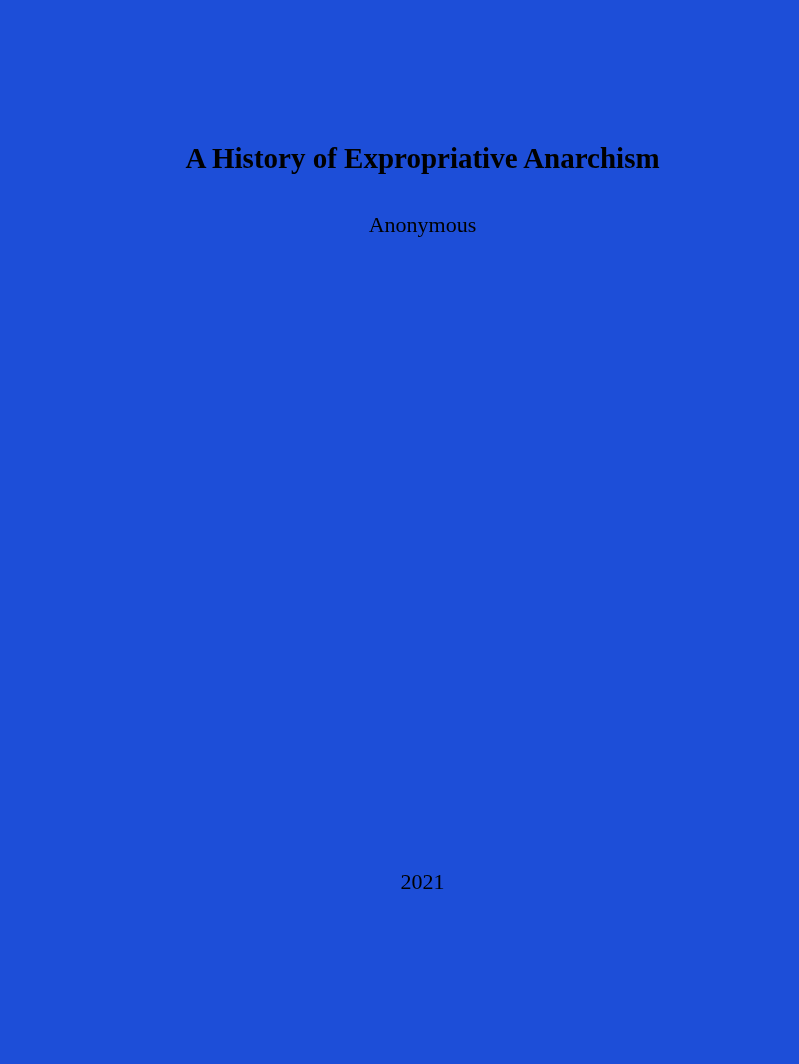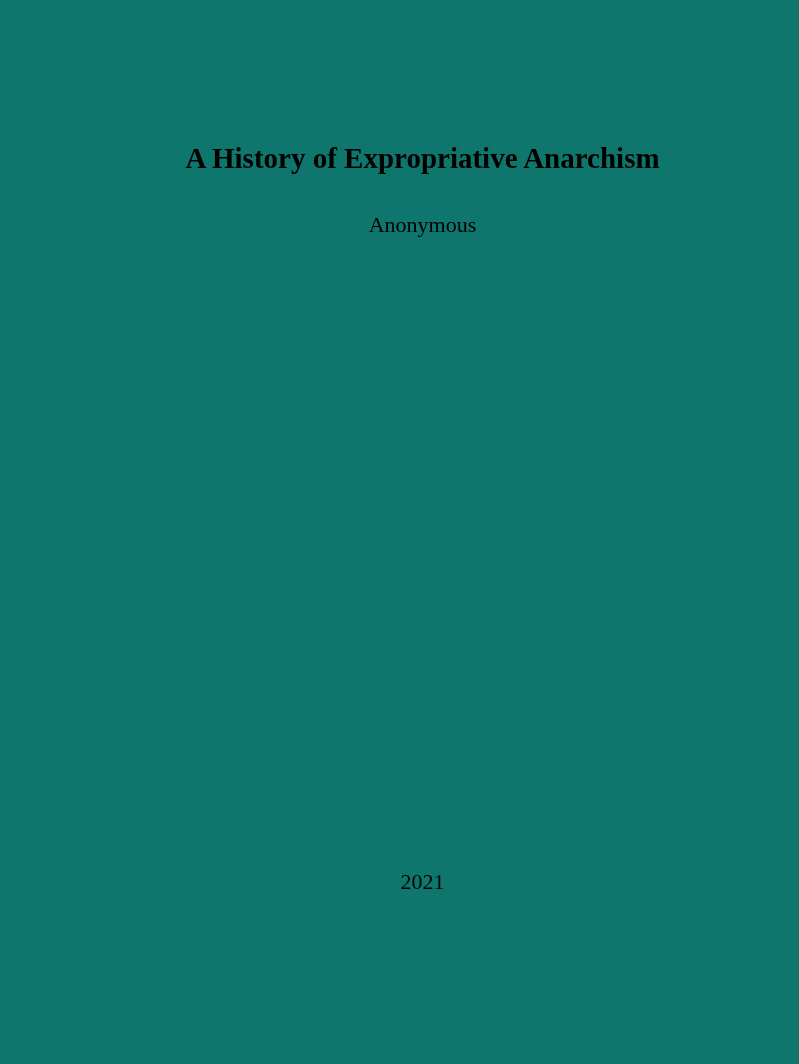--- a/index.html
+++ b/index.html
@@ -8,21 +8,21 @@
     width: 799px;
     height: 1064px;
     background: #ffffff;
     overflow: hidden;
   }
 
   .page {
     position: relative;
     width: 799px;
     height: 1064px;
-    background: #0f766e;
+    background: #1d4ed8;
     font-family: "Liberation Serif", serif;
     color: #000000;
   }
 
   
   .centered-line {
     position: absolute;
     left: 23px;
     width: 100%;
     text-align: center;

